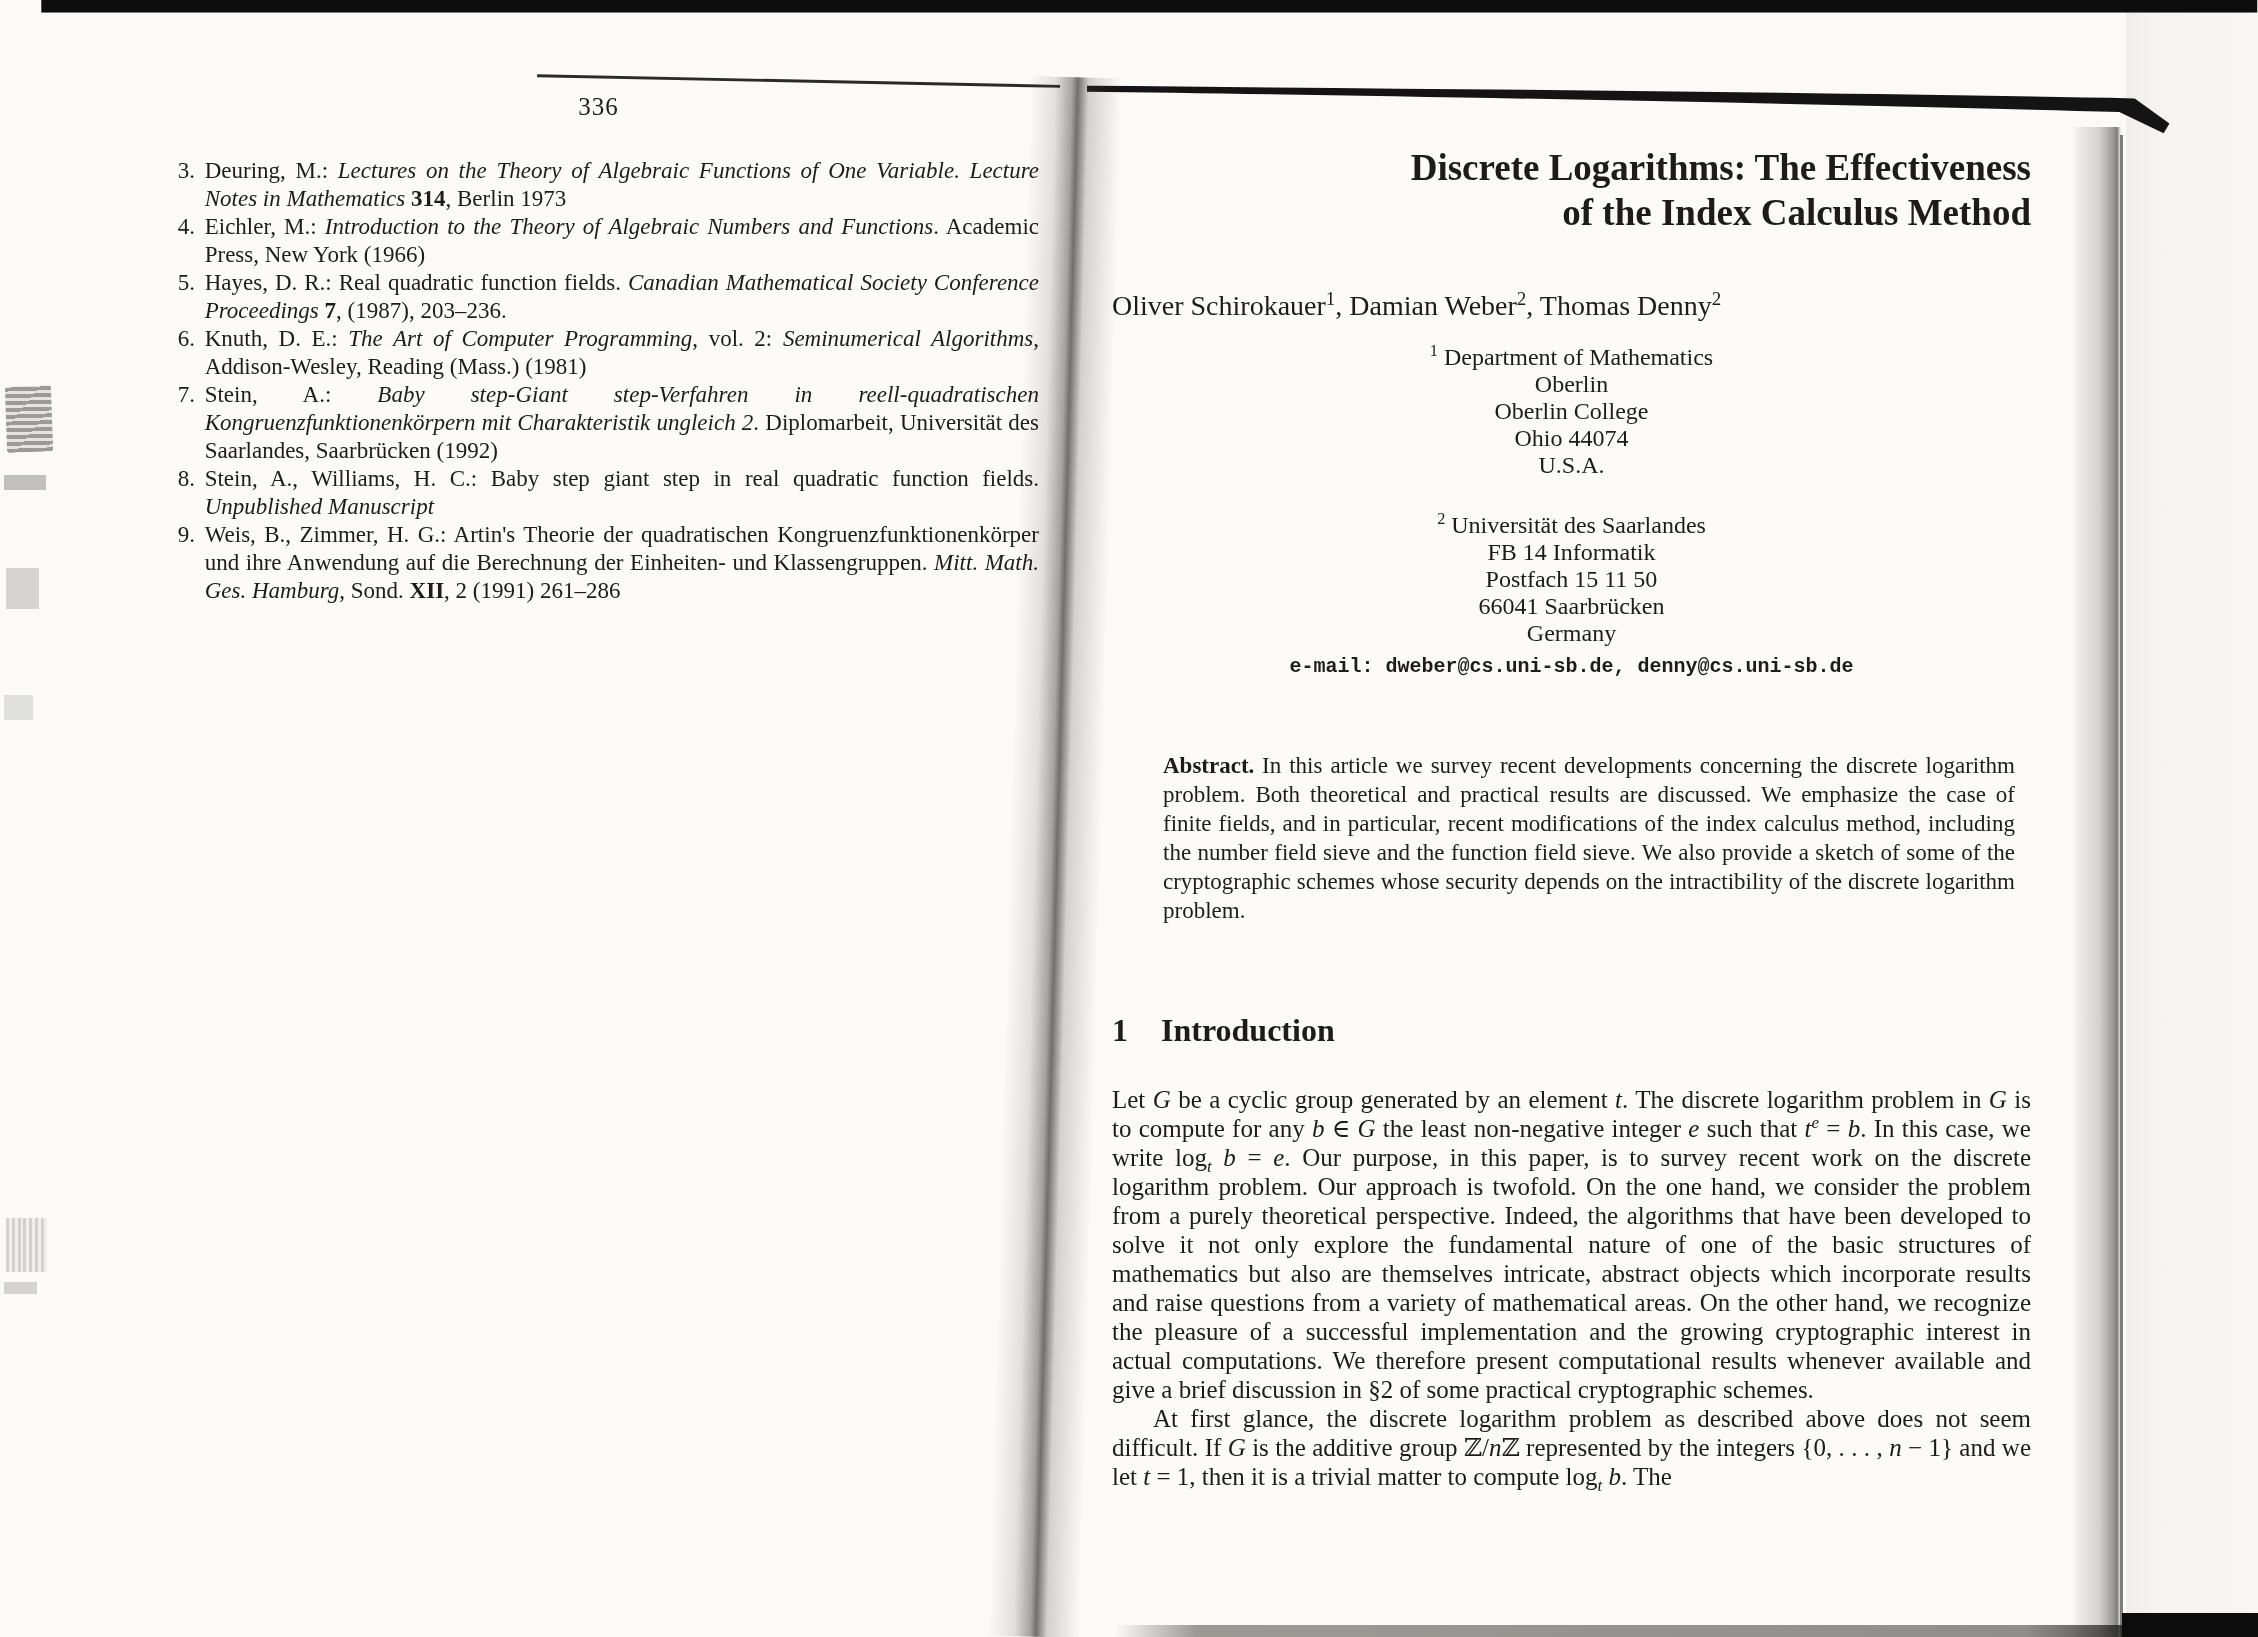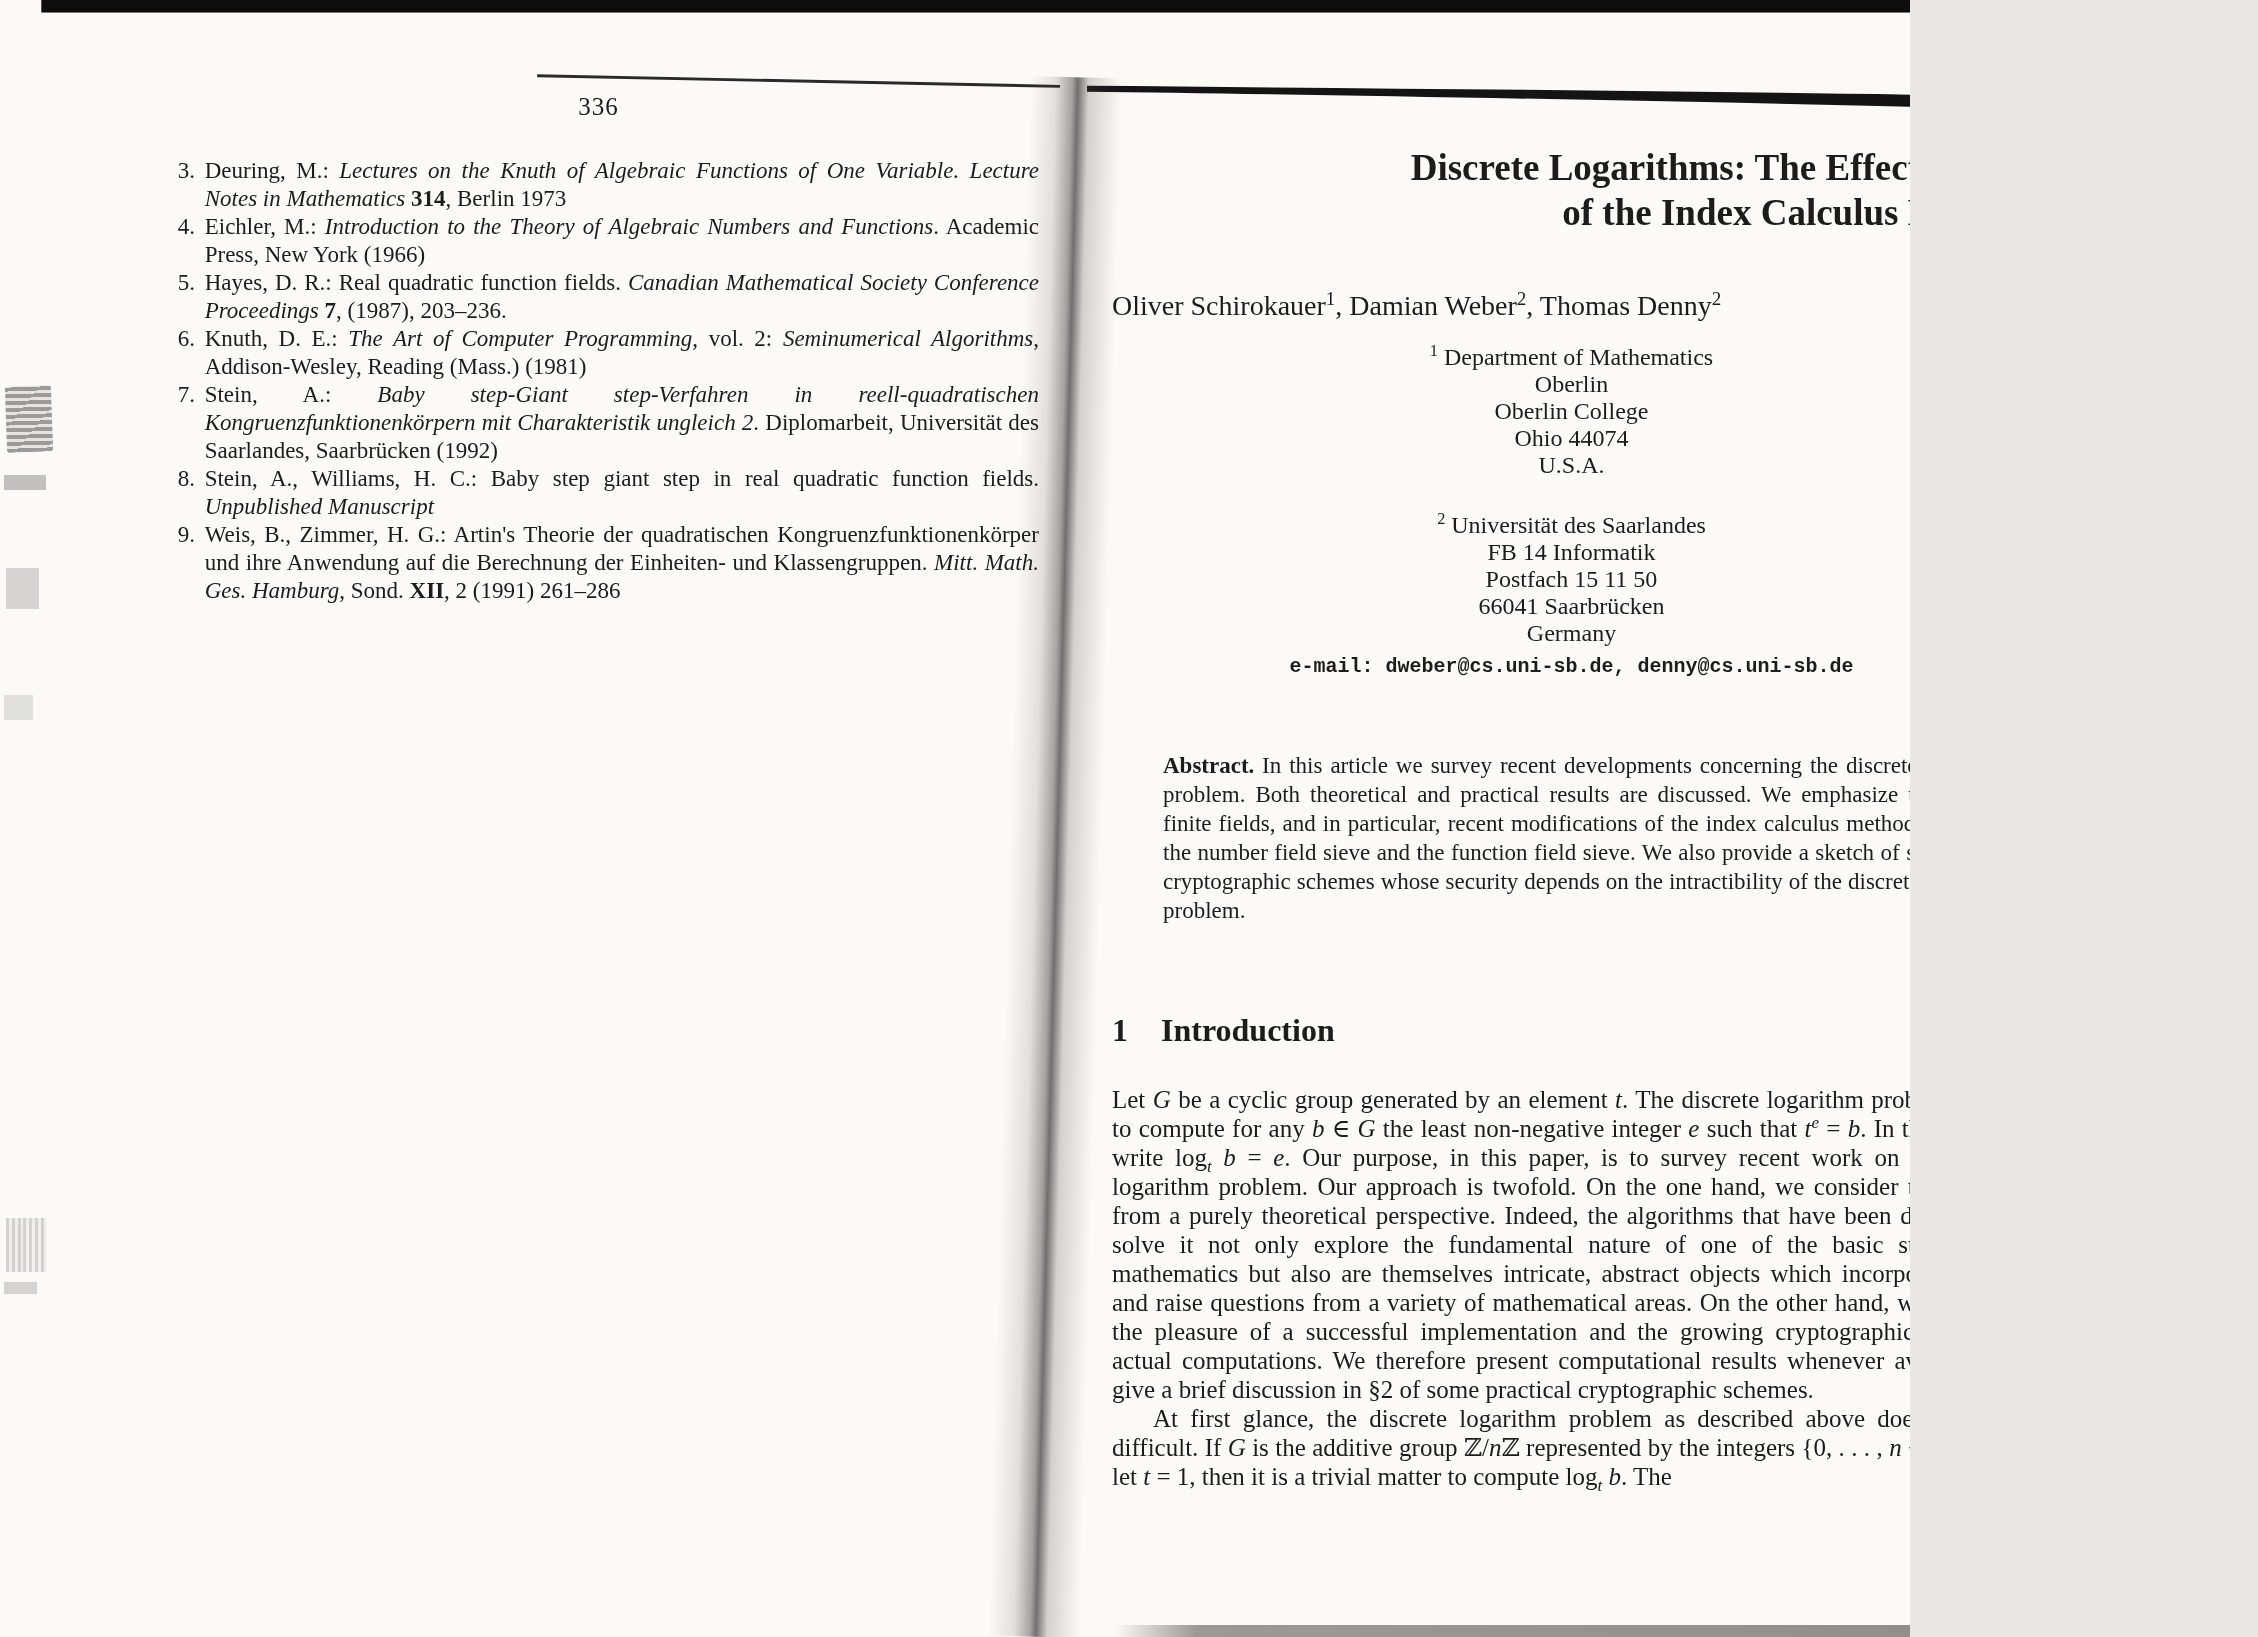--- a/index.html
+++ b/index.html
@@ -1,17 +1,17 @@
 <!DOCTYPE html>
 <html><head>
 <meta charset="utf-8">
 <style>
   html,body{margin:0;padding:0;background:#e9e8e4;}
   .scan{
-    position:relative;width:1910px;height:1638px;overflow:hidden;
+    position:relative;width:2258px;height:1638px;overflow:hidden;
     background:#fbfaf7;color:#1d1c1a;
     font-family:"Liberation Serif","DejaVu Serif",serif;
   }
   
   .scanner-strip{position:absolute;left:2126px;top:0;width:132px;height:1638px;
     background:linear-gradient(90deg,#efeeea 0%,#f6f5f2 30%,#f7f6f3 100%);}
   .top-edge-svg{position:absolute;left:0;top:0;}
   .gutter-shadow{position:absolute;left:1009px;top:77px;width:92px;height:1560px;
     transform:rotate(1.55deg);
     background:linear-gradient(90deg,rgba(60,55,50,0) 0%,rgba(70,64,58,.14) 28%,
@@ -91,21 +91,21 @@
   <div class="smudge smudge-3"></div>
   <div class="smudge smudge-4"></div>
   <div class="smudge smudge-5"></div>
   <div class="smudge smudge-6"></div>
 
   <div>
     <div class="page-number">336</div>
     <div class="references">
         <div class="ref">
           <span class="ref-num">3.</span>
-          <div class="ref-text"><span>Deuring, M.: </span><span class="it">Lectures on the Knuth of Algebraic Functions of One Variable. Lecture Notes in Mathematics</span><span> </span><span class="bd">314</span><span>, Berlin 1973</span></div>
+          <div class="ref-text"><span>Deuring, M.: </span><span class="it">Lectures on the Theory of Algebraic Functions of One Variable. Lecture Notes in Mathematics</span><span> </span><span class="bd">314</span><span>, Berlin 1973</span></div>
         </div>
         <div class="ref">
           <span class="ref-num">4.</span>
           <div class="ref-text"><span>Eichler, M.: </span><span class="it">Introduction to the Theory of Algebraic Numbers and Functions</span><span>. Academic Press, New York (1966)</span></div>
         </div>
         <div class="ref">
           <span class="ref-num">5.</span>
           <div class="ref-text"><span>Hayes, D. R.: Real quadratic function fields. </span><span class="it">Canadian Mathematical Society Conference Proceedings</span><span> </span><span class="bd">7</span><span>, (1987), 203–236.</span></div>
         </div>
         <div class="ref">

